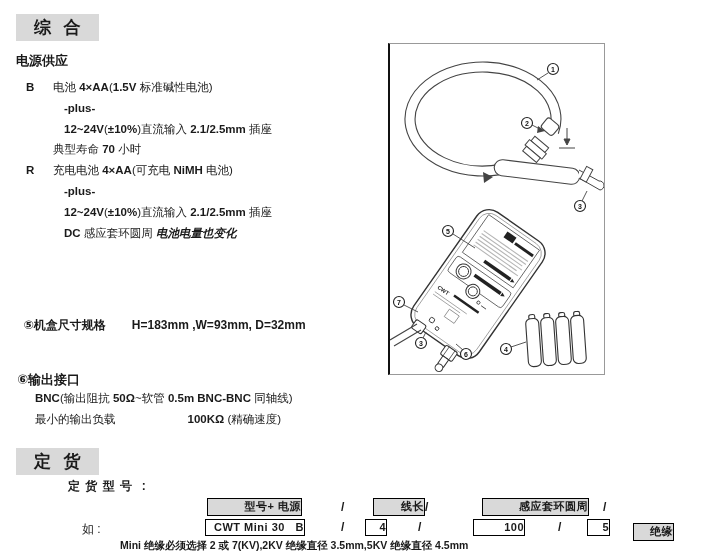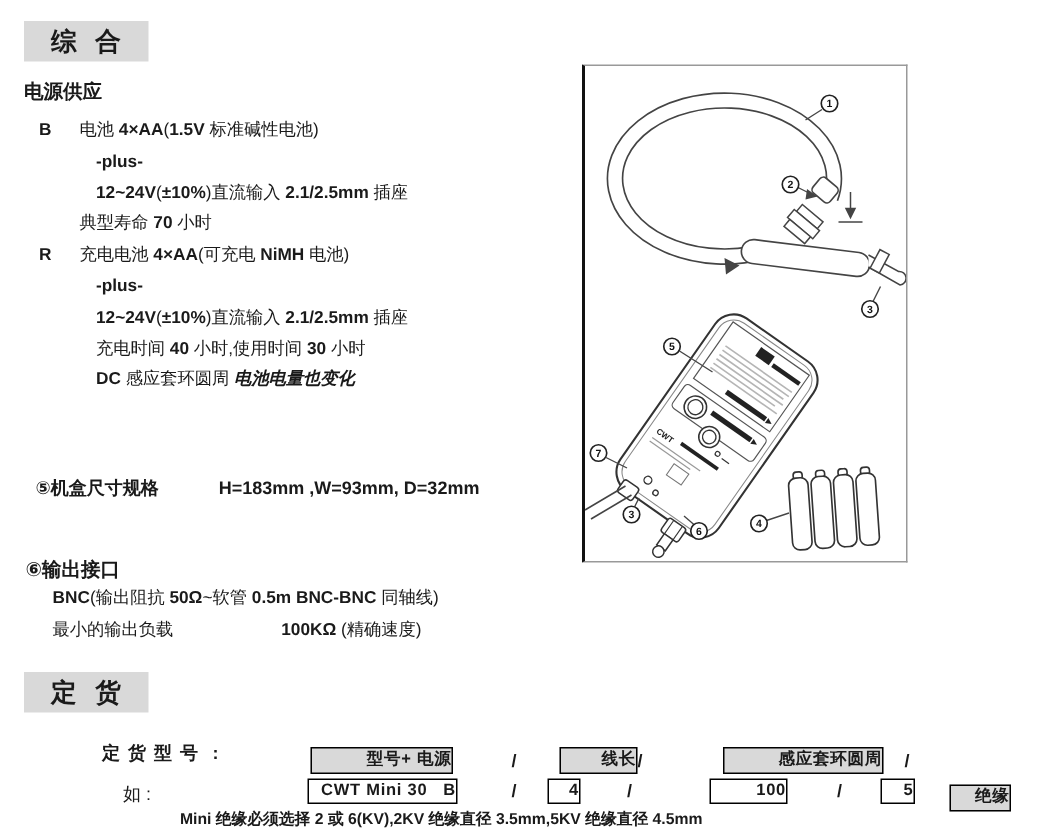--- a/index.html
+++ b/index.html
@@ -38,53 +38,52 @@
 <div class="abs h2" style="left:16px;top:52px">电源供应</div>
 
 <div class="abs" style="left:16px;top:77px;width:365px">
   <div class="pline"><span class="bullet">B</span><span class="t1"><span>电池 </span><span class="b">4×AA</span><span>(</span><span class="b">1.5V</span><span> 标准碱性电池)</span></span></div>
   <div class="pline"><span class="t2"><span class="b">-plus-</span></span></div>
   <div class="pline"><span class="t2"><span class="b">12~24V</span><span>(</span><span class="b">±10%</span><span>)直流输入 </span><span class="b">2.1/2.5mm</span><span> 插座</span></span></div>
   <div class="pline"><span class="t1"><span>典型寿命 </span><span class="b">70</span><span> 小时</span></span></div>
   <div class="pline"><span class="bullet">R</span><span class="t1"><span>充电电池 </span><span class="b">4×AA</span><span>(可充电 </span><span class="b">NiMH</span><span> 电池)</span></span></div>
   <div class="pline"><span class="t2"><span class="b">-plus-</span></span></div>
   <div class="pline"><span class="t2"><span class="b">12~24V</span><span>(</span><span class="b">±10%</span><span>)直流输入 </span><span class="b">2.1/2.5mm</span><span> 插座</span></span></div>
-  <div class="pline"><span class="t2"><span>充电时间 </span><span class="b">40</span><span> 小时,使用时间 </span><span class="b">30</span><span> 小时</span></span></div>
   <div class="pline"><span class="t2"><span class="b">DC</span><span> 感应套环圆周 </span><span class="b i">电池电量也变化</span></span></div>
 </div>
 
 <div class="abs dim" style="left:17px;top:303px">
-  <span>⑤机盒尺寸规格</span><span style="margin-left:40px">H=183mm ,W=93mm, D=32mm</span>
+  <span>⑤机盒尺寸规格</span><span style="margin-left:26px">H=183mm ,W=93mm, D=32mm</span>
 </div>
 
 <div class="abs h2" style="left:17px;top:371px">⑥输出接口</div>
 <div class="abs sub" style="left:35px;top:391px"><span class="b">BNC</span><span>(输出阻抗 </span><span class="b">50Ω</span><span>~软管 </span><span class="b">0.5m BNC-BNC</span><span> 同轴线)</span></div>
 <div class="abs sub" style="left:35px;top:412px"><span>最小的输出负载</span><span class="b gap">100KΩ</span><span> (精确速度)</span></div>
 
 <div class="abs h1" style="left:16px;top:448px">定  货</div>
 
-<div class="olabel" style="left:68px;top:494px">定 货 型 号  :</div>
+<div class="olabel" style="left:68px;top:478px">定 货 型 号  :</div>
 <div class="obox gray" style="left:207px;top:498px;width:93px">型号+ 电源</div>
 <div class="slash" style="left:341px;top:500px">/</div>
 <div class="obox gray" style="left:373px;top:498px;width:50px">线长</div>
 <div class="slash" style="left:425px;top:500px">/</div>
 <div class="obox gray" style="left:482px;top:498px;width:105px">感应套环圆周</div>
 <div class="slash" style="left:603px;top:500px">/</div>
 <div class="obox gray" style="left:633px;top:523px;width:39px">绝缘</div>
 
 <div class="olabel2" style="left:82px;top:521px">如 :</div>
 <div class="obox r2" style="left:205px;top:519px;width:98px">CWT Mini 30   B</div>
 <div class="slash" style="left:341px;top:520px">/</div>
 <div class="obox r2" style="left:365px;top:519px;width:20px">4</div>
 <div class="slash" style="left:418px;top:520px">/</div>
 <div class="obox r2" style="left:473px;top:519px;width:50px">100</div>
 <div class="slash" style="left:558px;top:520px">/</div>
 <div class="obox r2" style="left:587px;top:519px;width:21px">5</div>
 
-<div class="abs note" style="left:120px;top:539px">Mini 绝缘必须选择 2 或 6(KV),2KV 绝缘直径 3.5mm,5KV 绝缘直径 4.5mm</div>
+<div class="abs note" style="left:120px;top:539px">Mini 绝缘必须选择 2 或 7(KV),2KV 绝缘直径 3.5mm,5KV 绝缘直径 4.5mm</div>
 
 <div class="figure">
 <svg width="214" height="330" viewBox="0 0 214 330" xmlns="http://www.w3.org/2000/svg">
 
   <g fill="none" stroke="#444" stroke-width="1.1">
     <path d="M 168.3,89.8 A 78 57 0 1 0 119.7,128.6"></path>
     <path d="M 159.3,85.6 A 68 47 0 1 0 110.6,120.4"></path>
   </g>
 
   <rect x="153" y="76" width="15" height="13" rx="3" transform="rotate(40 160 82)" fill="#fff" stroke="#444" stroke-width="1.1"></rect>

